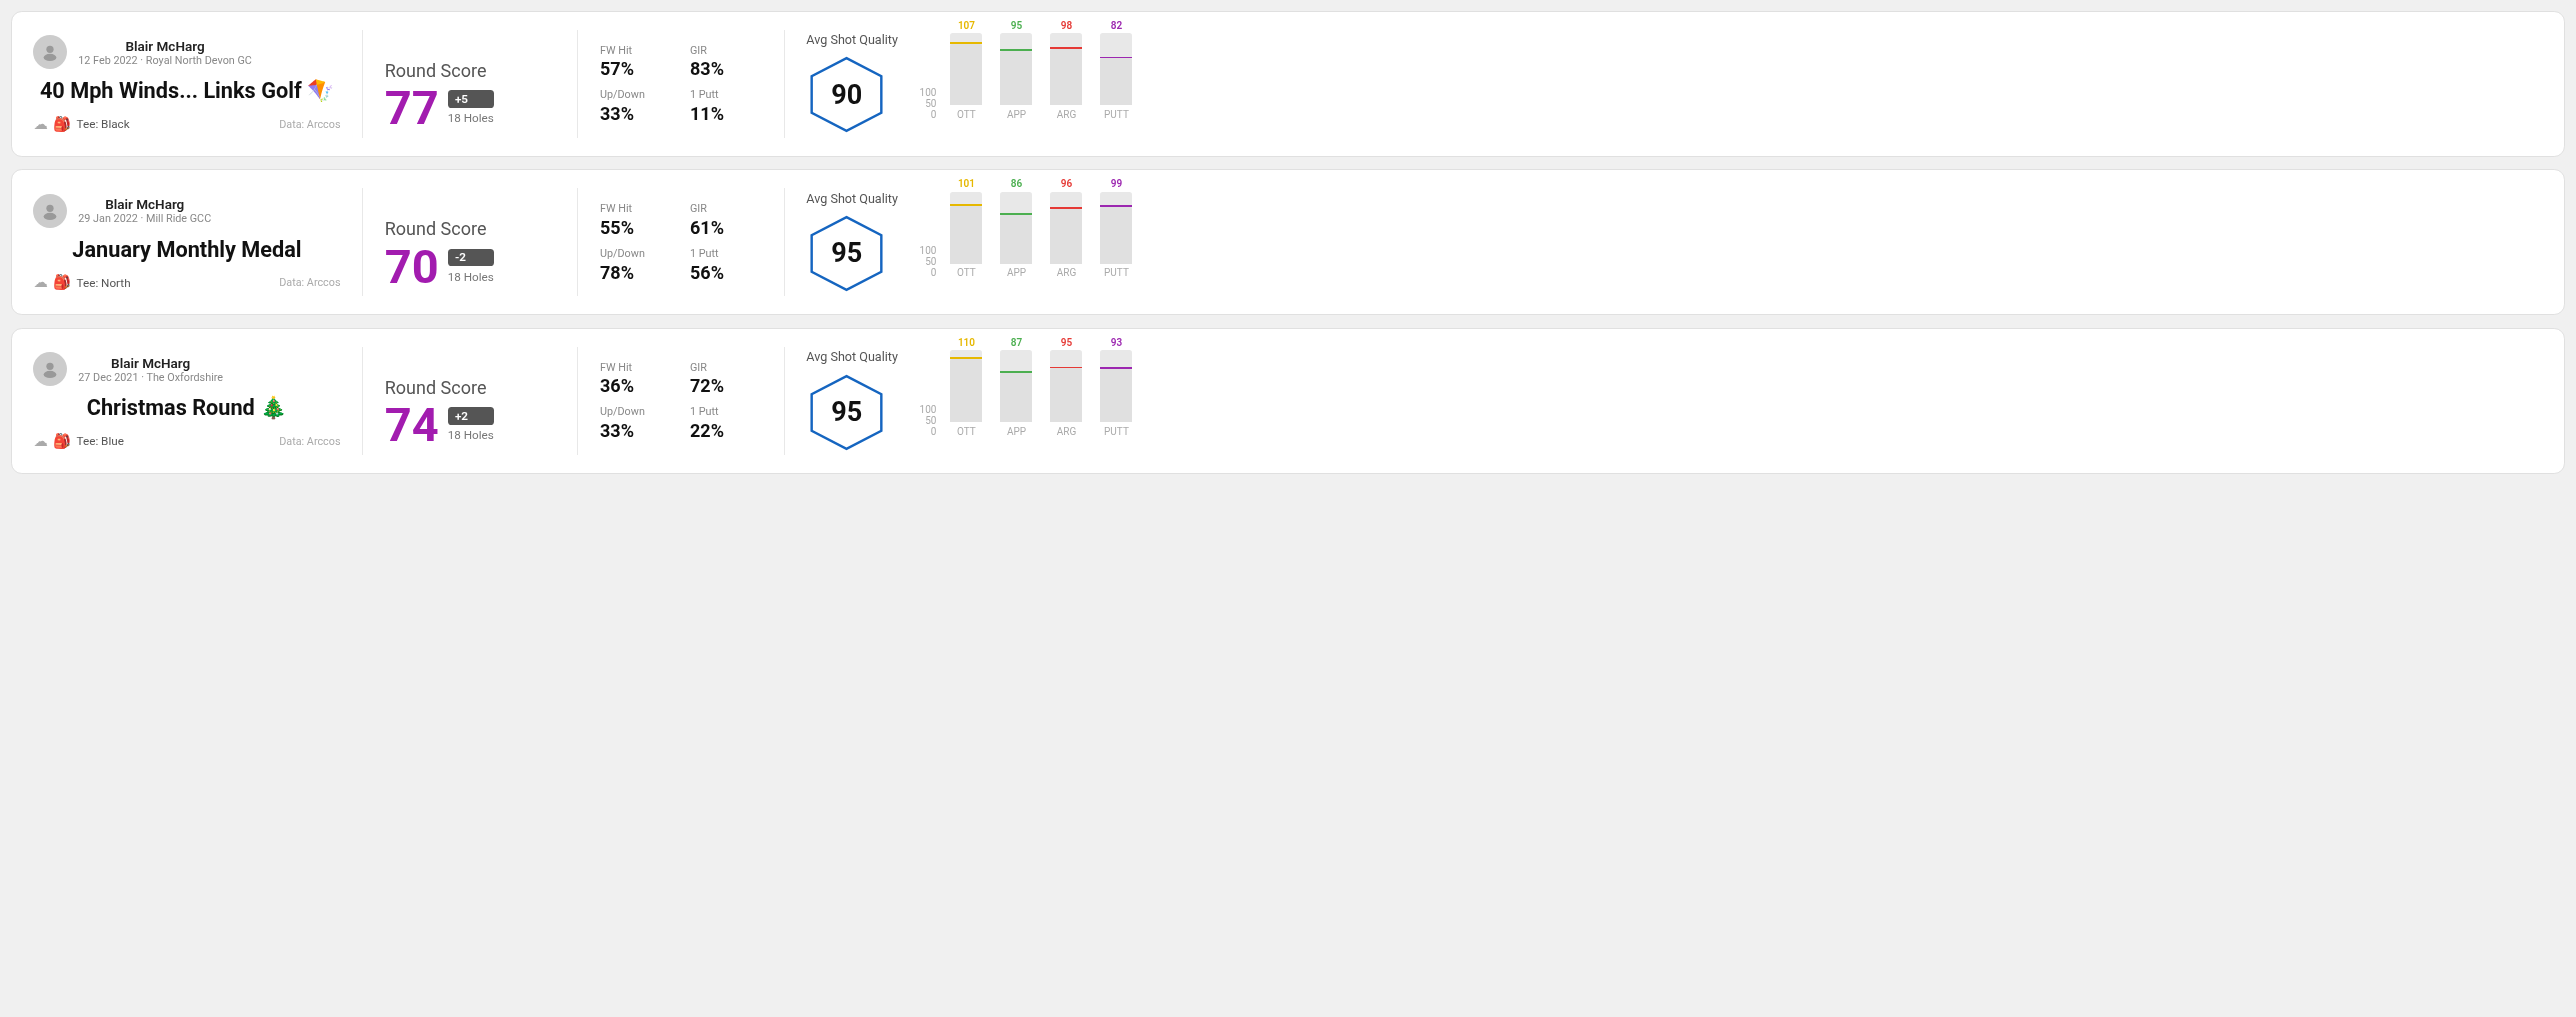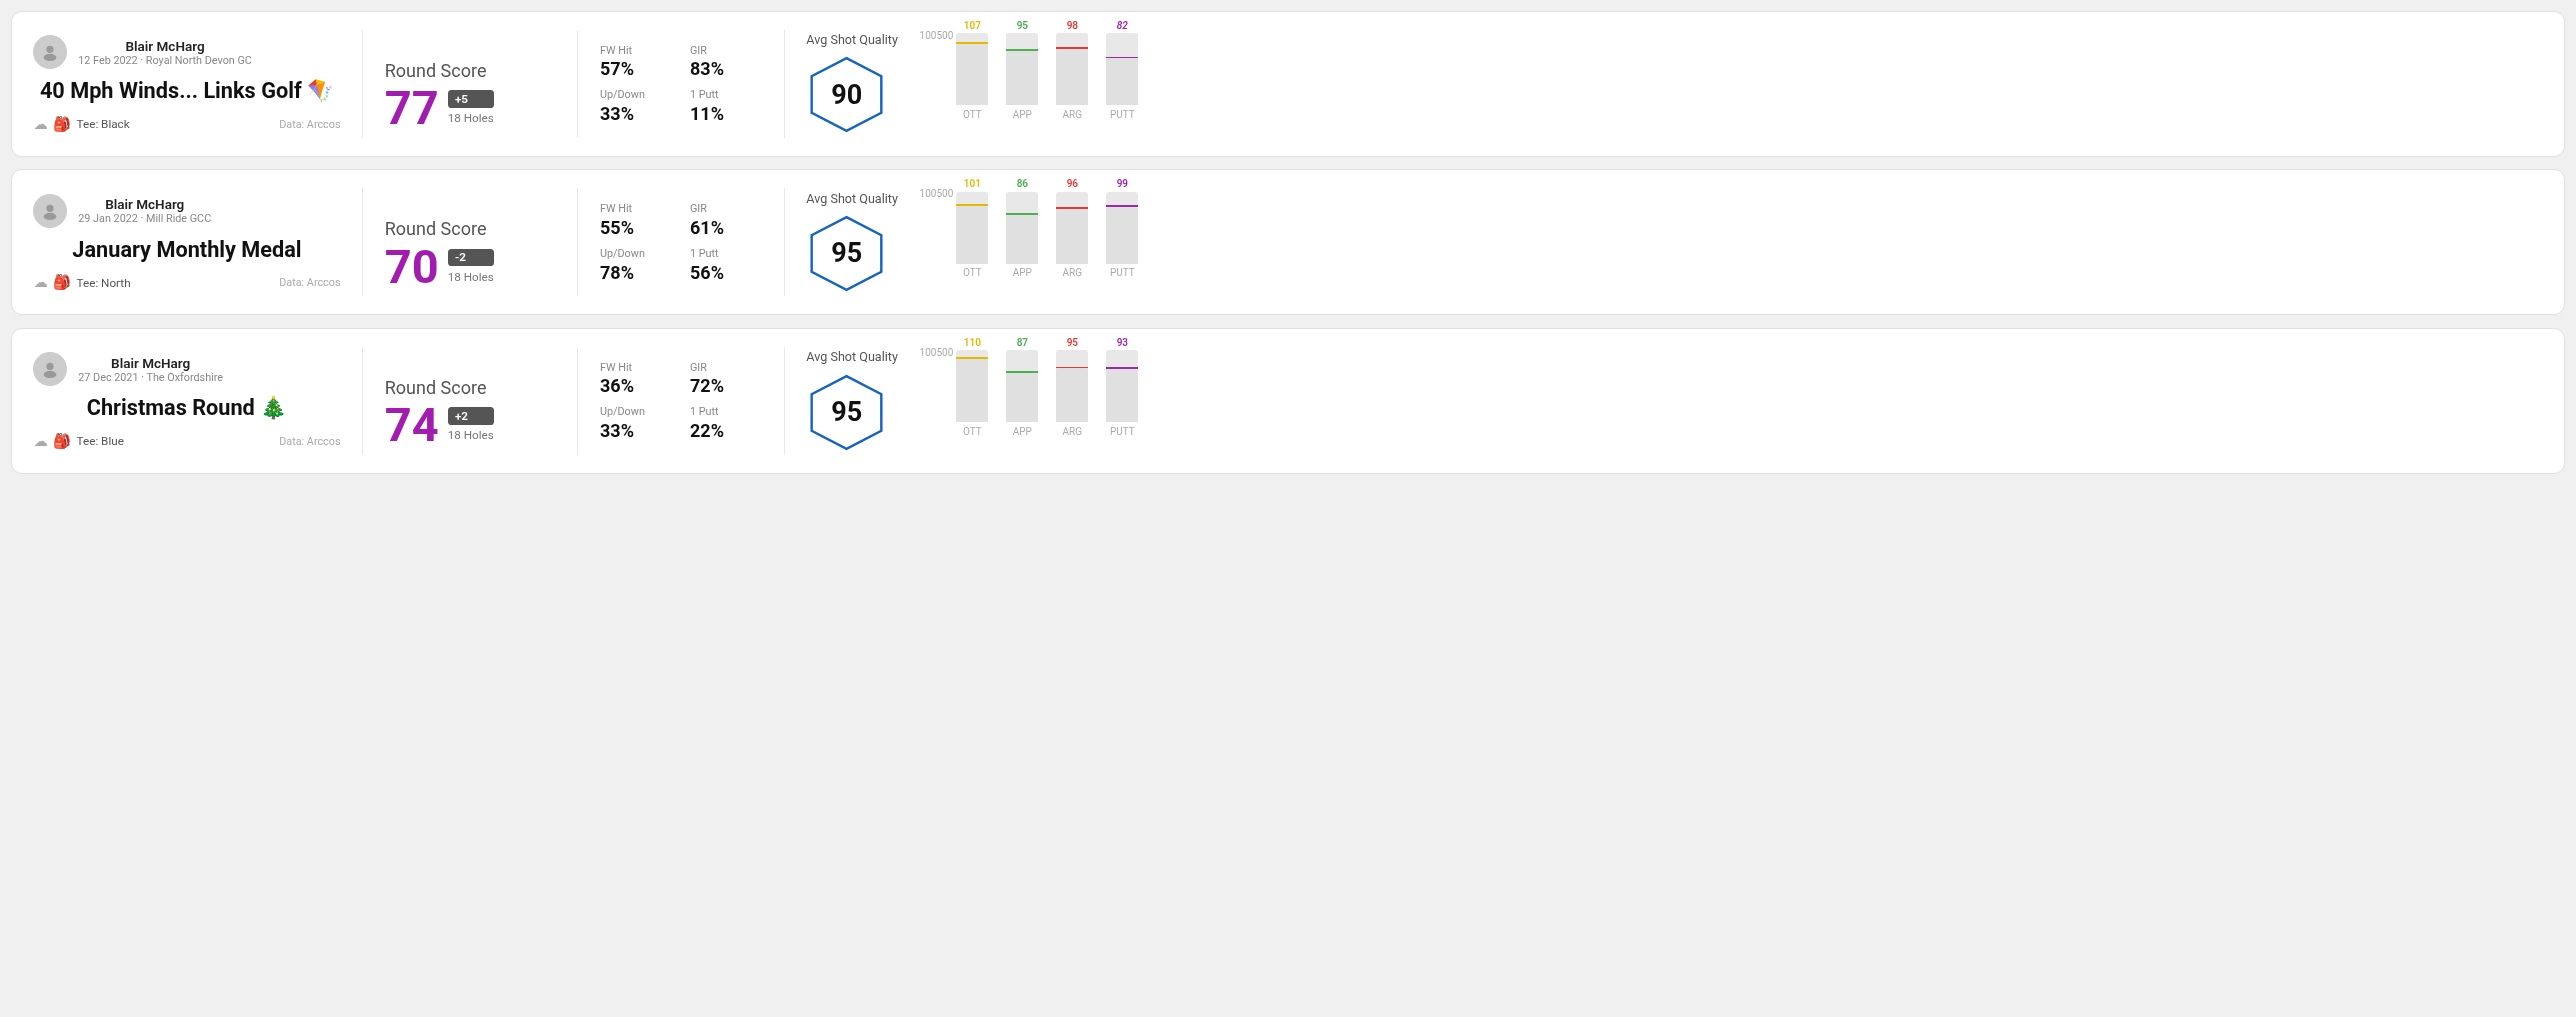--- a/index.html
+++ b/index.html
@@ -191,26 +191,27 @@
     .bar-chart {
       display: flex;
       align-items: flex-end;
       gap: 18px;
       height: 108px;
       position: relative;
       padding-bottom: 18px;
     }
     .chart-y-labels {
       display: flex;
+      flex-direction: column;
       justify-content: flex-end;
       height: 90px;
       font-size: 10px;
       color: #aaa;
       text-align: right;
-      margin-right: 3px;
+      margin-right: 14px;
       padding-bottom: 0;
     }
     .bar-group {
       display: flex;
       flex-direction: column;
       align-items: center;
       gap: 0;
     }
     .bar-top-label {
       font-size: 10px;
@@ -346,21 +347,21 @@
               </div>
               <div class="bar-group">
                 <div class="bar-top-label" style="color: rgb(229, 57, 53);">98</div>
                 <div class="bar-wrapper">
                   <div class="bar-fill" style="height: 78%; background: rgb(224, 224, 224);"></div>
                   <div class="bar-line" style="background: rgb(229, 57, 53); bottom: 78%;"></div>
                 </div>
                 <div class="bar-x-label">ARG</div>
               </div>
               <div class="bar-group">
-                <div class="bar-top-label" style="color: rgb(156, 39, 176); font-style: italic;">82</div>
+                <div class="bar-top-label" style="color: rgb(156, 39, 176);">82</div>
                 <div class="bar-wrapper">
                   <div class="bar-fill" style="height: 65%; background: rgb(224, 224, 224);"></div>
                   <div class="bar-line" style="background: rgb(156, 39, 176); bottom: 65%;"></div>
                 </div>
                 <div class="bar-x-label">PUTT</div>
               </div>
             </div>
           </div>
         </div>
       </div>

